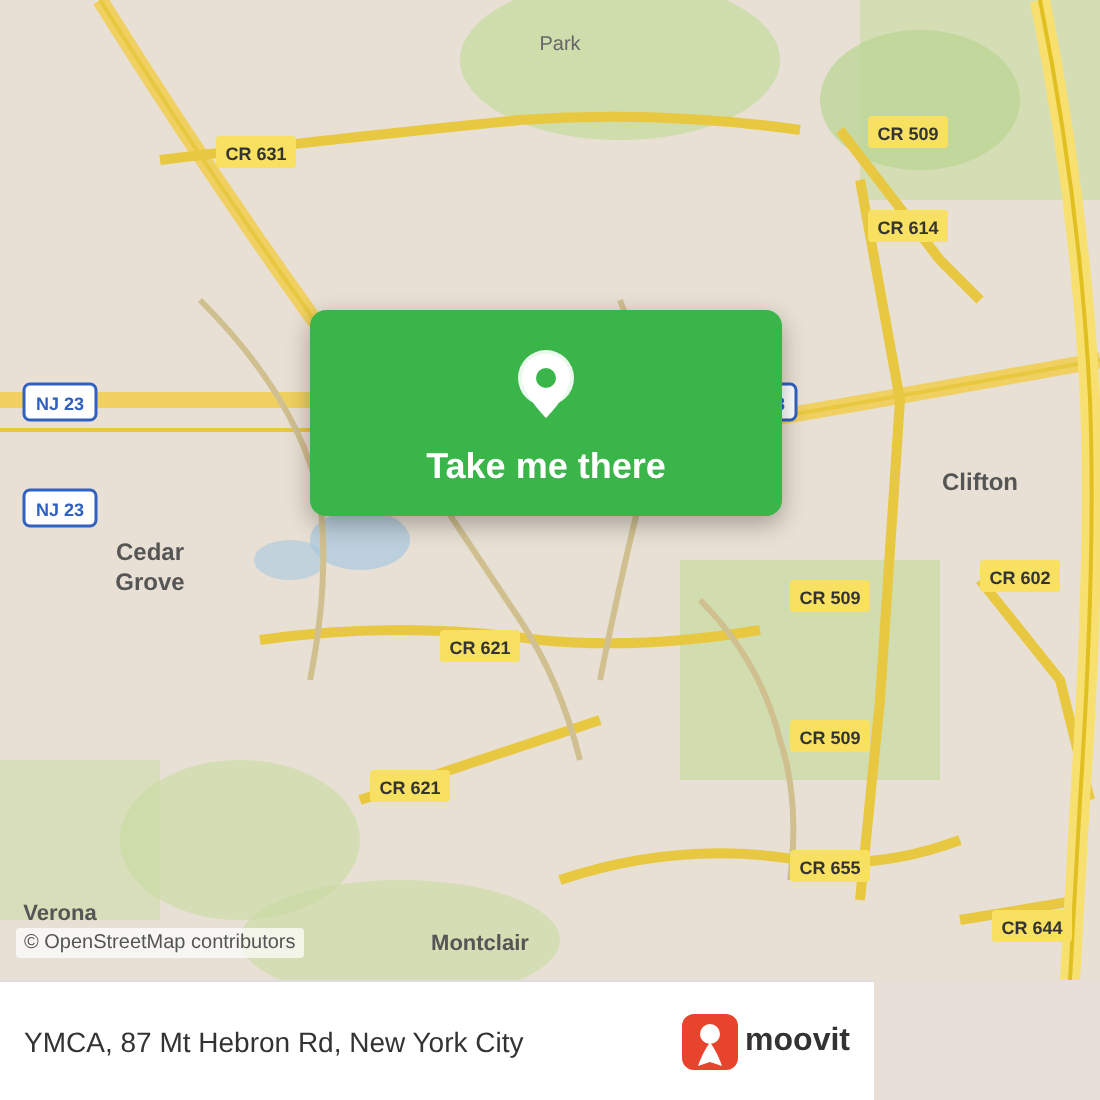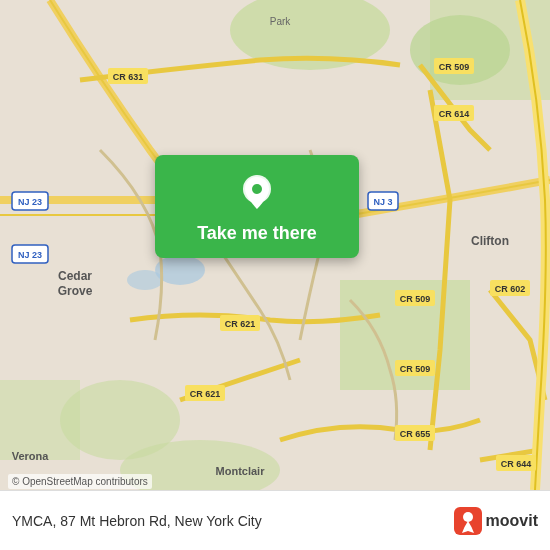--- a/index.html
+++ b/index.html
@@ -20,21 +20,21 @@
       background: #e8e0d8;
     }
 
     
     .map-svg {
       width: 100%;
       height: 100%;
     }
 
     .bottom-bar {
-      width: 550px;
+      width: 437px;
       height: 60px;
       background: white;
       display: flex;
       align-items: center;
       padding: 0 12px;
       border-top: 1px solid #ddd;
       gap: 8px;
     }
 
     .bottom-bar-text {
@@ -59,21 +59,21 @@
     .moovit-icon {
       width: 28px;
       height: 28px;
     }
 
     
     .take-me-there-card {
       position: absolute;
       top: 155px;
       left: 155px;
-      width: 204px;
+      width: 236px;
       background: #3ab54a;
       border-radius: 8px;
       display: flex;
       flex-direction: column;
       align-items: center;
       padding: 18px 20px 14px 20px;
       box-shadow: 0 4px 12px rgba(0,0,0,0.3);
     }
 
     .location-pin-icon {
@@ -85,21 +85,21 @@
     .take-me-there-label {
       color: white;
       font-size: 18px;
       font-weight: bold;
       white-space: nowrap;
     }
 
     
     .copyright-overlay {
       position: absolute;
-      bottom: 1px;
+      bottom: 11px;
       left: 8px;
       font-size: 10px;
       color: #555;
       background: rgba(255,255,255,0.7);
       padding: 2px 4px;
       border-radius: 2px;
       text-align: right;
     }
   </style>
 </head>

